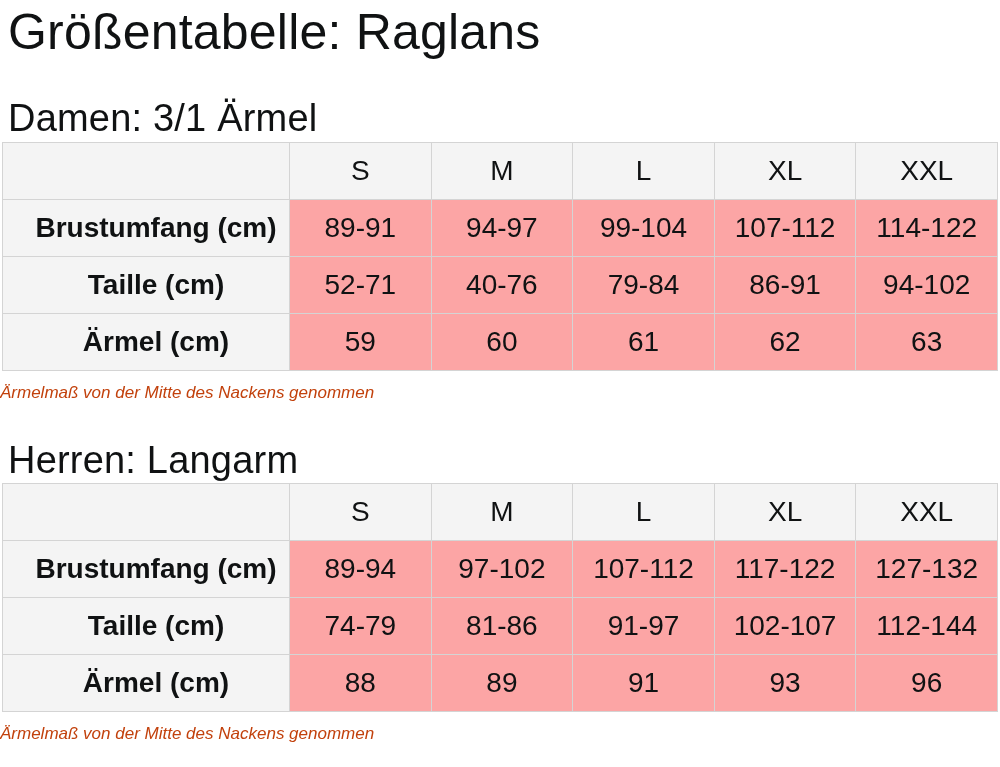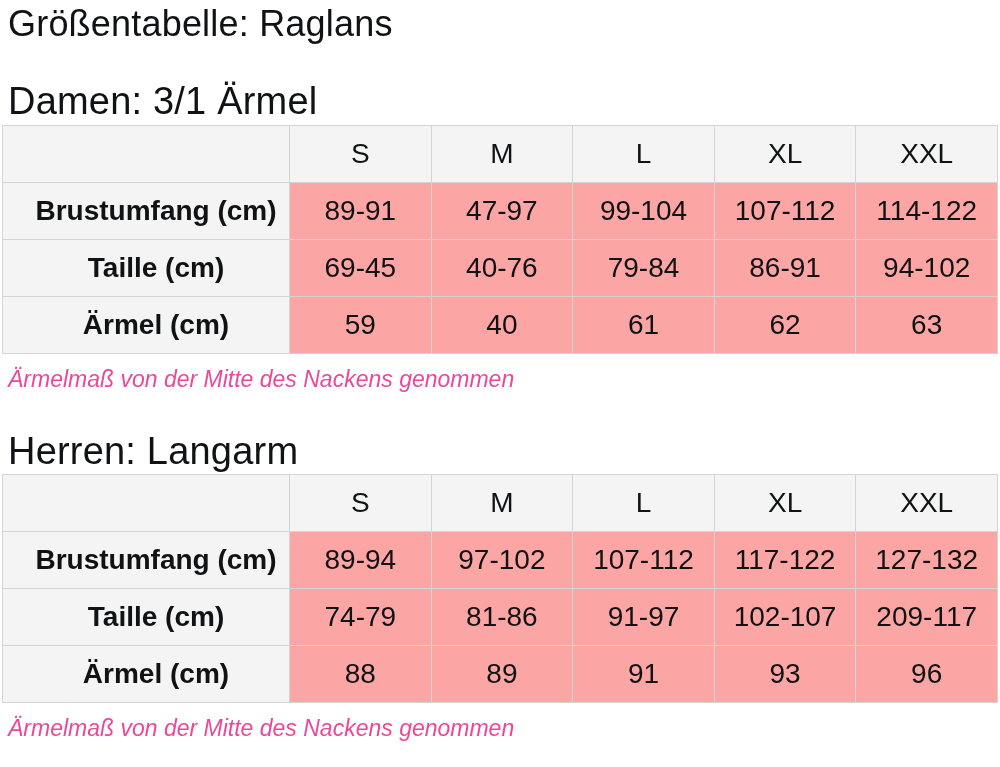--- a/index.html
+++ b/index.html
@@ -7,21 +7,21 @@
     padding: 0;
     background: #ffffff;
     width: 1000px;
     height: 767px;
     overflow: hidden;
     font-family: "Liberation Sans", sans-serif;
     color: #101213;
   }
   .page { width: 1000px; }
   .page-title {
-    font-size: 36px;
+    font-size: 50px;
     font-weight: 400;
     line-height: 1.2;
     margin: 0;
     padding: 2px 0 0 8px;
     letter-spacing: 0.2px;
   }
   .section-heading {
     font-size: 38px;
     font-weight: 400;
     line-height: 1.2;
@@ -54,26 +54,26 @@
   .size-table thead th { background: #f4f4f4; }
   .label-cell {
     background: #f4f4f4;
     text-align: right;
     font-weight: 700 !important;
     padding-left: 20px !important;
   }
   .corner-cell { background: #f4f4f4; }
   .value-cell { background: #fca5a5; }
   .footnote {
-    font-size: 23px;
+    font-size: 17px;
     font-style: italic;
     font-weight: 400;
     line-height: 1.3;
-    margin: 11px 0 0 8px;
-    color: #ec4899;
+    margin: 11px 0 0 0;
+    color: #c2410c;
   }
 </style>
 </head>
 <body>
 
 <div class="page">
 
   <h1 class="page-title">Größentabelle: Raglans</h1>
 
   <section class="size-section first">
@@ -94,37 +94,37 @@
           <th>M</th>
           <th>L</th>
           <th>XL</th>
           <th>XXL</th>
         </tr>
       </thead>
       <tbody>
         <tr>
           <th class="label-cell">Brustumfang (cm)</th>
           <td class="value-cell">89-91</td>
-          <td class="value-cell">47-97</td>
+          <td class="value-cell">94-97</td>
           <td class="value-cell">99-104</td>
           <td class="value-cell">107-112</td>
           <td class="value-cell">114-122</td>
         </tr>
         <tr>
           <th class="label-cell">Taille (cm)</th>
-          <td class="value-cell">69-45</td>
+          <td class="value-cell">52-71</td>
           <td class="value-cell">40-76</td>
           <td class="value-cell">79-84</td>
           <td class="value-cell">86-91</td>
           <td class="value-cell">94-102</td>
         </tr>
         <tr>
           <th class="label-cell">Ärmel (cm)</th>
           <td class="value-cell">59</td>
-          <td class="value-cell">40</td>
+          <td class="value-cell">60</td>
           <td class="value-cell">61</td>
           <td class="value-cell">62</td>
           <td class="value-cell">63</td>
         </tr>
       </tbody>
     </table>
     <p class="footnote">Ärmelmaß von der Mitte des Nackens genommen</p>
   </section>
 
   <section class="size-section second">
@@ -156,21 +156,21 @@
           <td class="value-cell">107-112</td>
           <td class="value-cell">117-122</td>
           <td class="value-cell">127-132</td>
         </tr>
         <tr>
           <th class="label-cell">Taille (cm)</th>
           <td class="value-cell">74-79</td>
           <td class="value-cell">81-86</td>
           <td class="value-cell">91-97</td>
           <td class="value-cell">102-107</td>
-          <td class="value-cell">209-117</td>
+          <td class="value-cell">112-144</td>
         </tr>
         <tr>
           <th class="label-cell">Ärmel (cm)</th>
           <td class="value-cell">88</td>
           <td class="value-cell">89</td>
           <td class="value-cell">91</td>
           <td class="value-cell">93</td>
           <td class="value-cell">96</td>
         </tr>
       </tbody>

